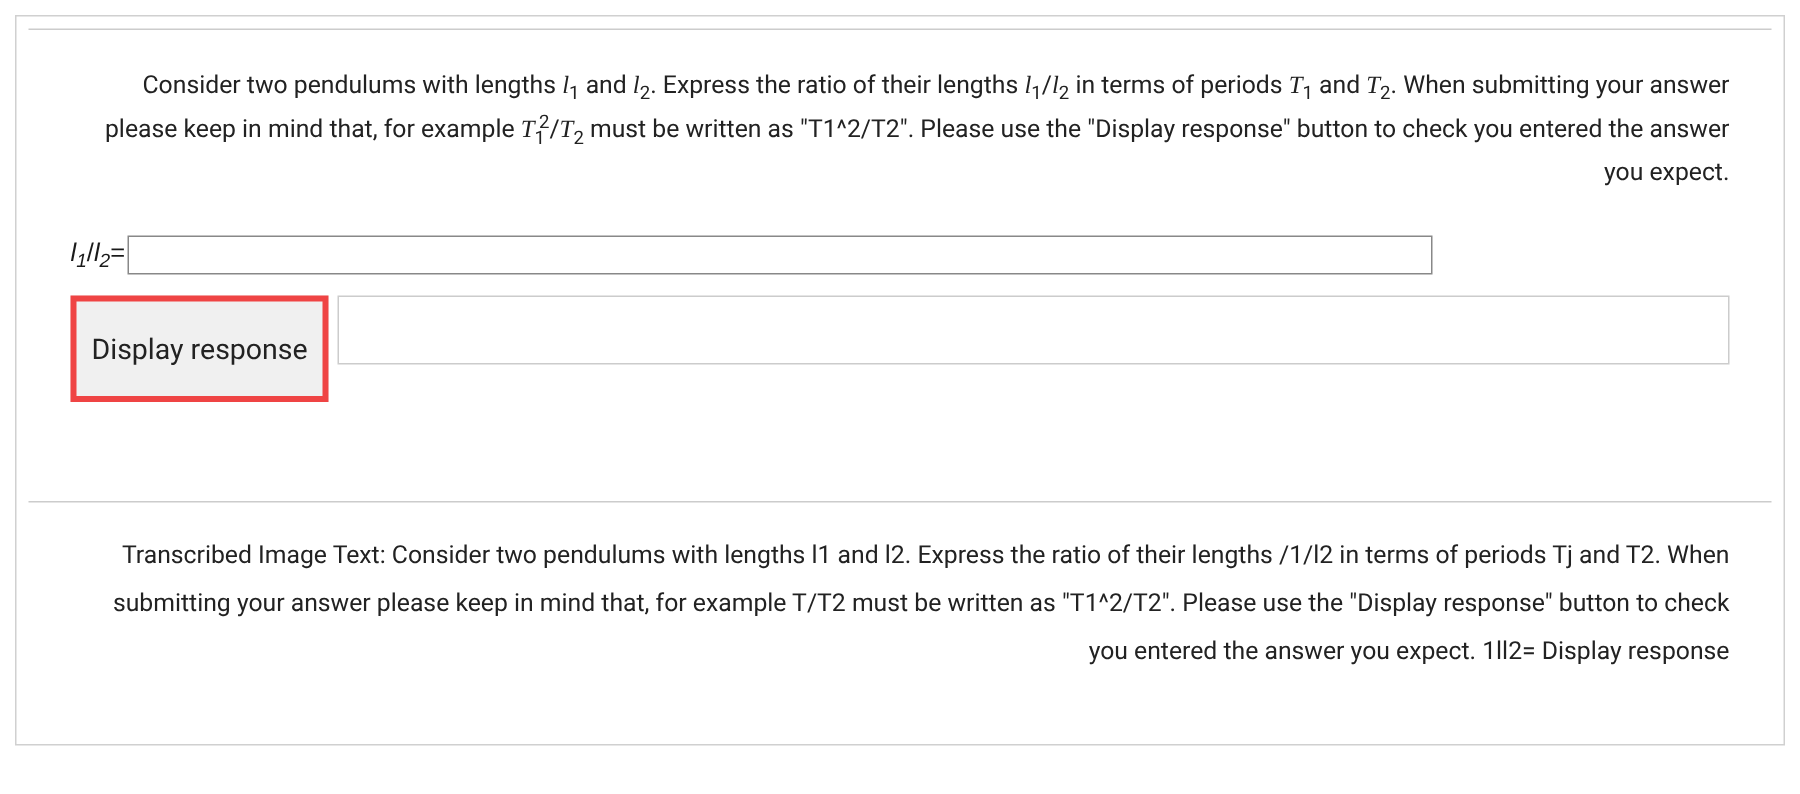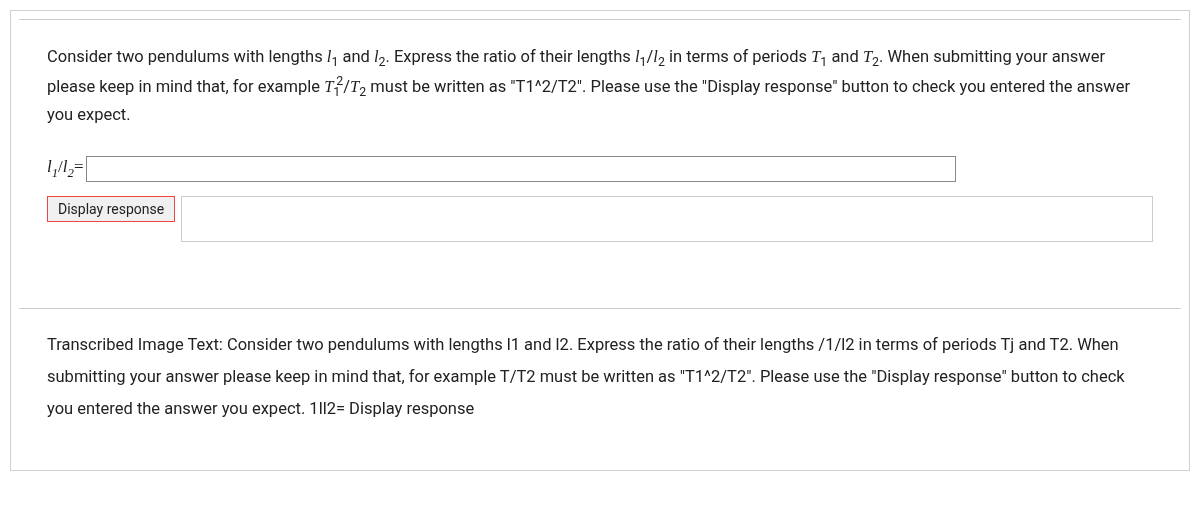--- a/index.html
+++ b/index.html
@@ -1,18 +1,19 @@
 <!DOCTYPE html>
 <html><head>
   <meta charset="utf-8">
   <style>
     * {
       box-sizing: border-box;
       margin: 0;
       padding: 0;
+      text-align: right;
     }
     body {
       font-family: -apple-system, BlinkMacSystemFont, "Segoe UI", Roboto, "Helvetica Neue", Arial, sans-serif;
       background: #fff;
       padding: 10px;
       font-size: 16px;
       color: #1a1a1a;
     }
     .container {
       border: 1px solid #d0d0d0;
@@ -44,21 +45,21 @@
       vertical-align: super;
       position: relative;
     }
     .input-row {
       margin-top: 28px;
       display: flex;
       align-items: center;
     }
     .input-label {
       font-style: italic;
-      font-family: Liberation Serif, serif;
+      font-family: Liberation Sans, sans-serif;
       font-size: 17px;
       margin-right: 2px;
       white-space: nowrap;
     }
     .input-label .eq {
       font-style: normal;
     }
     .answer-input {
       flex: 0 0 auto;
       width: 870px;
@@ -68,23 +69,23 @@
       font-size: 14px;
       background: #fff;
     }
     .button-row {
       margin-top: 14px;
       display: flex;
       align-items: flex-start;
     }
     .display-btn {
       background: #f0f0f0;
-      border: 1px solid #ef4444;
-      padding: 4px 10px;
-      font-size: 14px;
+      border: 4px solid #ef4444;
+      padding: 20px 10px;
+      font-size: 19px;
       cursor: pointer;
       color: #222;
       font-family: inherit;
     }
     .response-area {
       margin-left: 6px;
       border: 1px solid #ccc;
       border-left: 1px solid #ccc;
       flex: 1;
       height: 46px;

